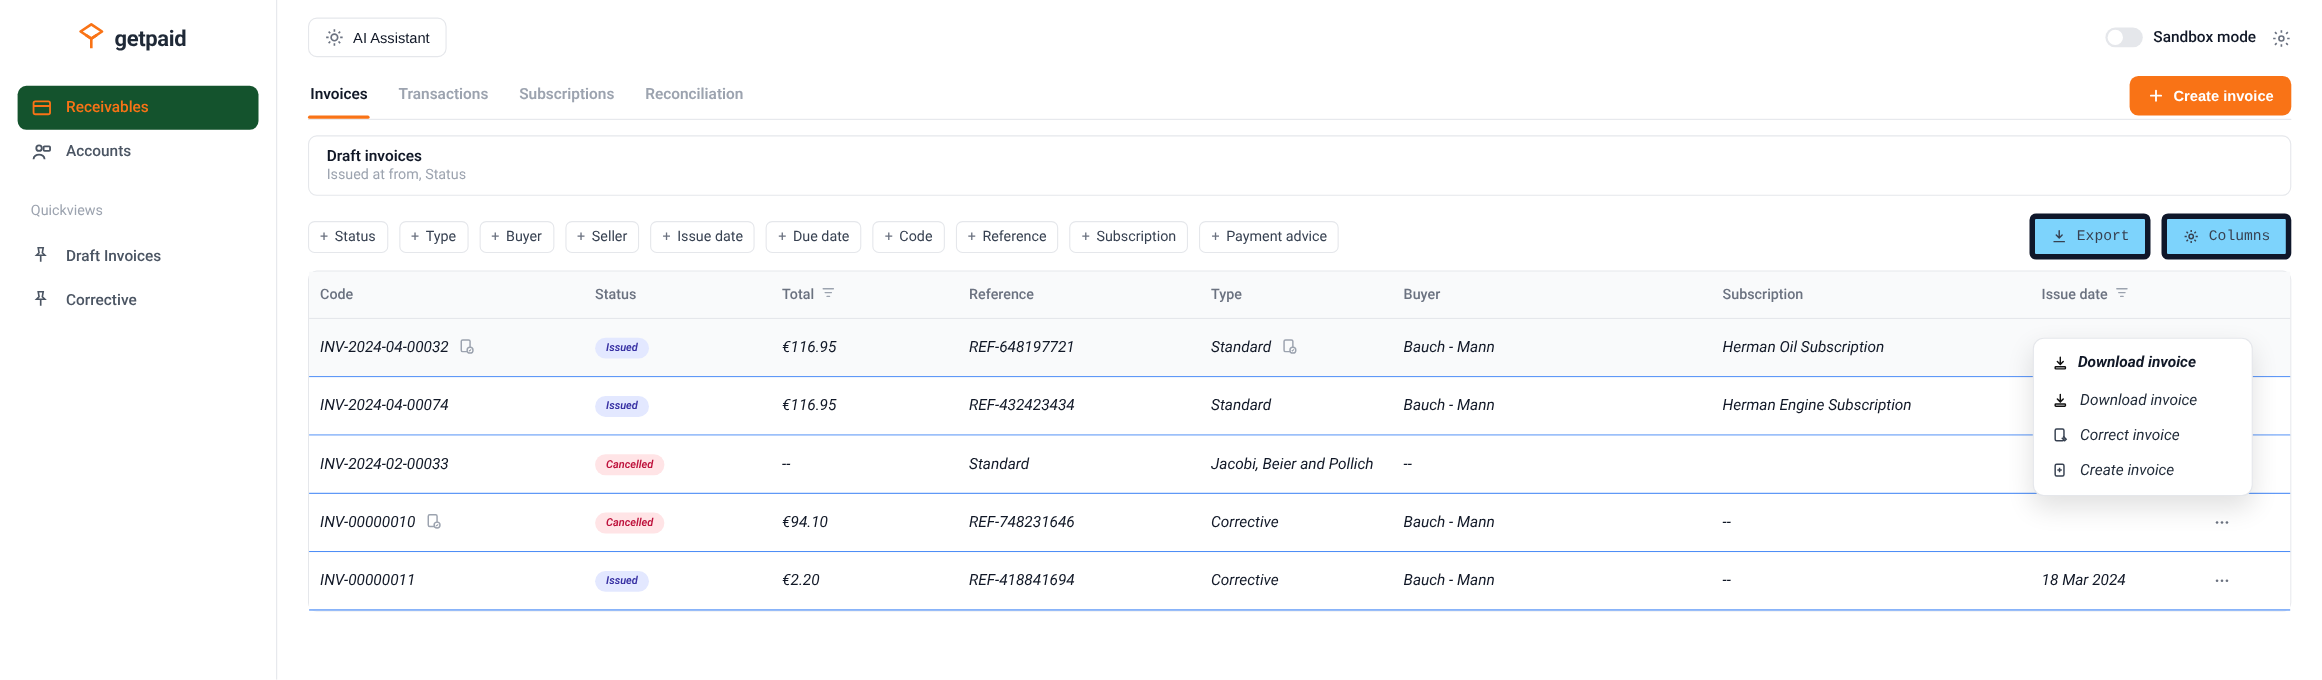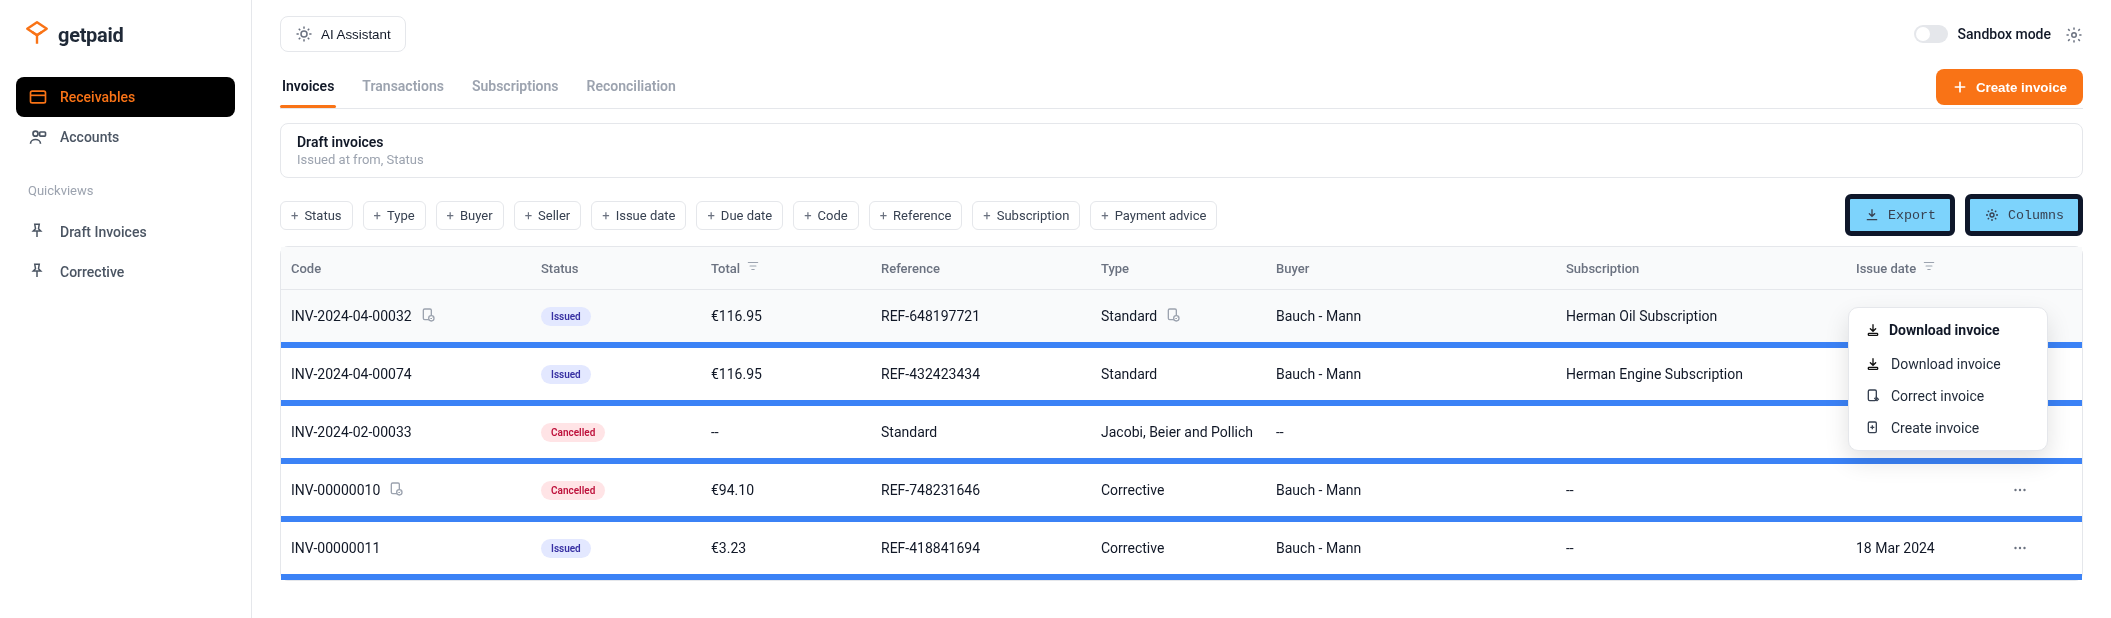--- a/index.html
+++ b/index.html
@@ -1,25 +1,25 @@
 <!DOCTYPE html>
 <html><head>
 <meta charset="utf-8">
 <style>
 * { box-sizing: border-box; margin: 0; padding: 0; }
 body { font-family: -apple-system, BlinkMacSystemFont, "Segoe UI", Roboto, sans-serif; background: #fff; color: #111827; font-size: 14px; }
 .app { display: flex; height: 618px; width: 2111px; overflow: hidden; }
 
 
 .sidebar { width: 252px; border-right: 1px solid #e5e7eb; padding: 20px 0; flex-shrink: 0; }
-.logo { display: flex; align-items: center; gap: 8px; padding: 0 24px 20px; }
+.logo { display: flex; align-items: center; gap: 8px; padding: 0 24px 20px; margin-left: 46px; }
 .logo-text { font-size: 20px; font-weight: 700; color: #1f2937; letter-spacing: -0.3px; }
 .nav-section { padding: 8px 16px; }
 .nav-item { display: flex; align-items: center; gap: 12px; padding: 10px 12px; border-radius: 8px; cursor: pointer; color: #4b5563; font-weight: 500; }
-.nav-item.active { background: #000000; color: #f97316; }
+.nav-item.active { background: #14532d; color: #f97316; }
 .nav-item .icon { width: 20px; height: 20px; display: inline-flex; }
 .quickviews-label { padding: 18px 28px 6px; color: #9ca3af; font-size: 13px; }
 
 
 .main { flex: 1; display: flex; flex-direction: column; }
 
 
 .topbar { display: flex; align-items: center; justify-content: space-between; padding: 16px 28px 14px; }
 .ai-btn { display:flex; align-items:center; gap:8px; border:1px solid #e5e7eb; padding:8px 14px; border-radius:8px; background:#fff; color:#111827; font-weight:500; cursor:pointer; }
 .topbar-right { display:flex; align-items:center; gap:14px; }
@@ -47,21 +47,21 @@
 .chip { display:flex; align-items:center; gap:6px; border:1px solid #e5e7eb; border-radius:6px; padding:6px 10px; color:#374151; font-size:13px; background:#fff; cursor:pointer; }
 .chip .plus { color:#6b7280; }
 .chipsrow-right { display:flex; gap:10px; }
 .toolbtn { display:flex; align-items:center; gap:8px; background:#7dd3fc; border:5px solid #0f172a; padding:8px 14px; border-radius:6px; color:#374151; font-weight:500; cursor:pointer;font-family:Liberation Mono, monospace; }
 
 
 .tablewrap { margin: 0 28px; border:1px solid #e5e7eb; border-radius:8px; overflow:visible; }
 .thead, .trow { display:grid; grid-template-columns: 250px 170px 170px 220px 175px 290px 290px 150px 60px; align-items:center; }
 .thead { background:#f9fafb; border-bottom:1px solid #e5e7eb; }
 .th { padding:12px 10px; color:#6b7280; font-size:13px; font-weight:500; display:flex; align-items:center; gap:6px; }
-.trow { border-bottom:6px solid #3b82f6; background:#fff; position:relative; }
+.trow { border-bottom:1px solid #3b82f6; background:#fff; position:relative;font-style:italic; }
 .trow.hover { background:#f9fafb; }
 .td { padding:12px 10px; color:#111827; font-size:14px; display:flex; align-items:center; gap:8px; white-space:nowrap; overflow:hidden; text-overflow:ellipsis; }
 .badge { display:inline-block; padding:4px 10px; border-radius:999px; font-size:10px; font-weight:600; }
 .badge.issued { background:#e3e8ff; color:#3730a3; }
 .badge.cancelled { background:#ffe4e6; color:#be123c; }
 .more-btn { width:28px; height:28px; border-radius:6px; display:inline-flex; align-items:center; justify-content:center; cursor:pointer; color:#6b7280; }
 
 
 .dropdown { position:absolute; right:8px; top:17px; background:#fff; border:1px solid #e5e7eb; border-radius:10px; box-shadow: 0 10px 24px rgba(0,0,0,0.12); min-width:200px; z-index:50; padding:6px; }
 .dropdown-header { padding:8px 10px 10px; font-weight:700; color:#111827; display:flex; align-items:center; gap:8px; }
@@ -444,21 +444,21 @@
               </span>
             </div>
           </div>
           <div class="trow">
             <div class="td">
               <span>INV-00000011</span>
             </div>
             <div class="td">
               <span class="badge issued">Issued</span>
             </div>
-            <div class="td">€3.23</div>
+            <div class="td">€2.20</div>
             <div class="td">REF-418841694</div>
             <div class="td">
               <span>Corrective</span>
             </div>
             <div class="td">Bauch - Mann</div>
             <div class="td">--</div>
             <div class="td">18 Mar 2024</div>
             <div class="td" style="overflow:visible;position:relative;">
               <span class="more-btn">
                 <svg viewBox="0 0 24 24" width="18" height="18">

